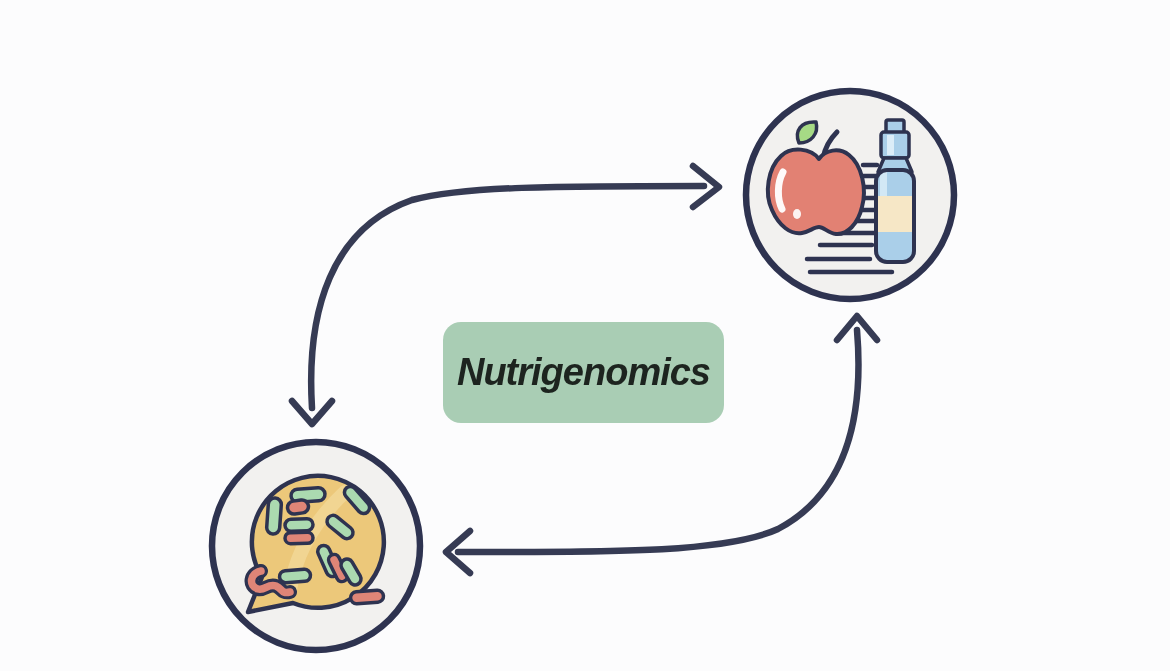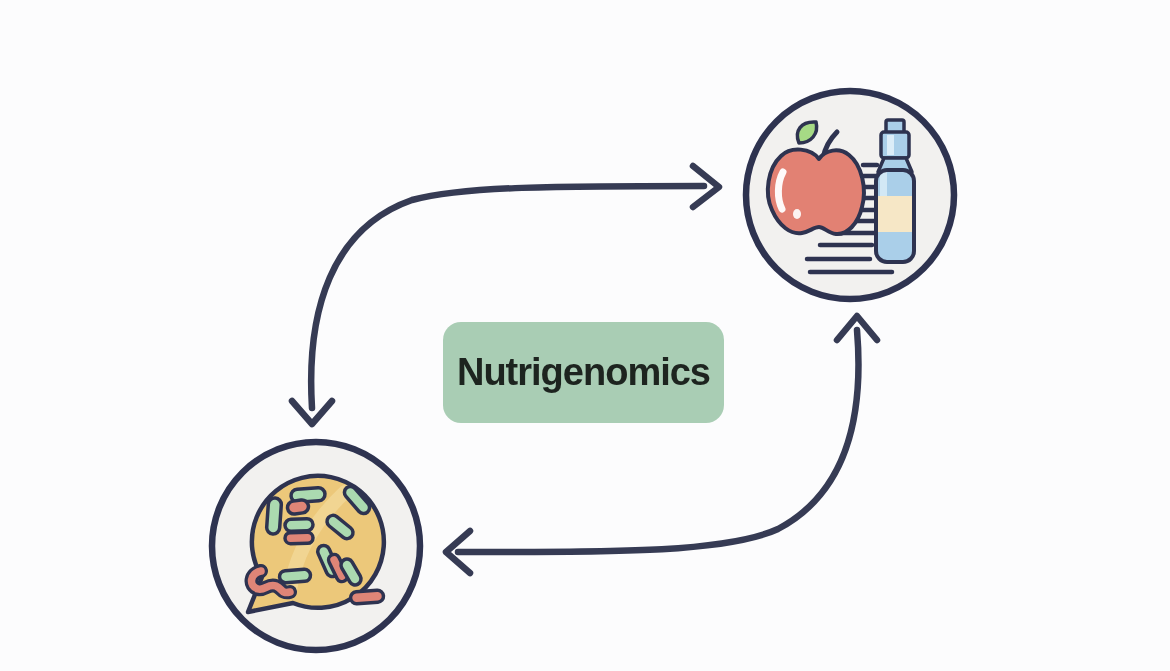--- a/index.html
+++ b/index.html
@@ -24,20 +24,21 @@
   body {
     font-family: "Liberation Sans", "DejaVu Sans", sans-serif;
     background: var(--background);
   }
   .canvas {
     position: relative;
     width: 1170px;
     height: 671px;
     background: var(--background);
     overflow: hidden;
+    font-style: italic;
   }
   .diagram-svg { position: absolute; left: 0; top: 0; }
 
   .node-circle {
     fill: var(--node-fill);
     stroke: var(--outline);
     stroke-width: 6.5;
   }
   .arrow-line {
     fill: none;

